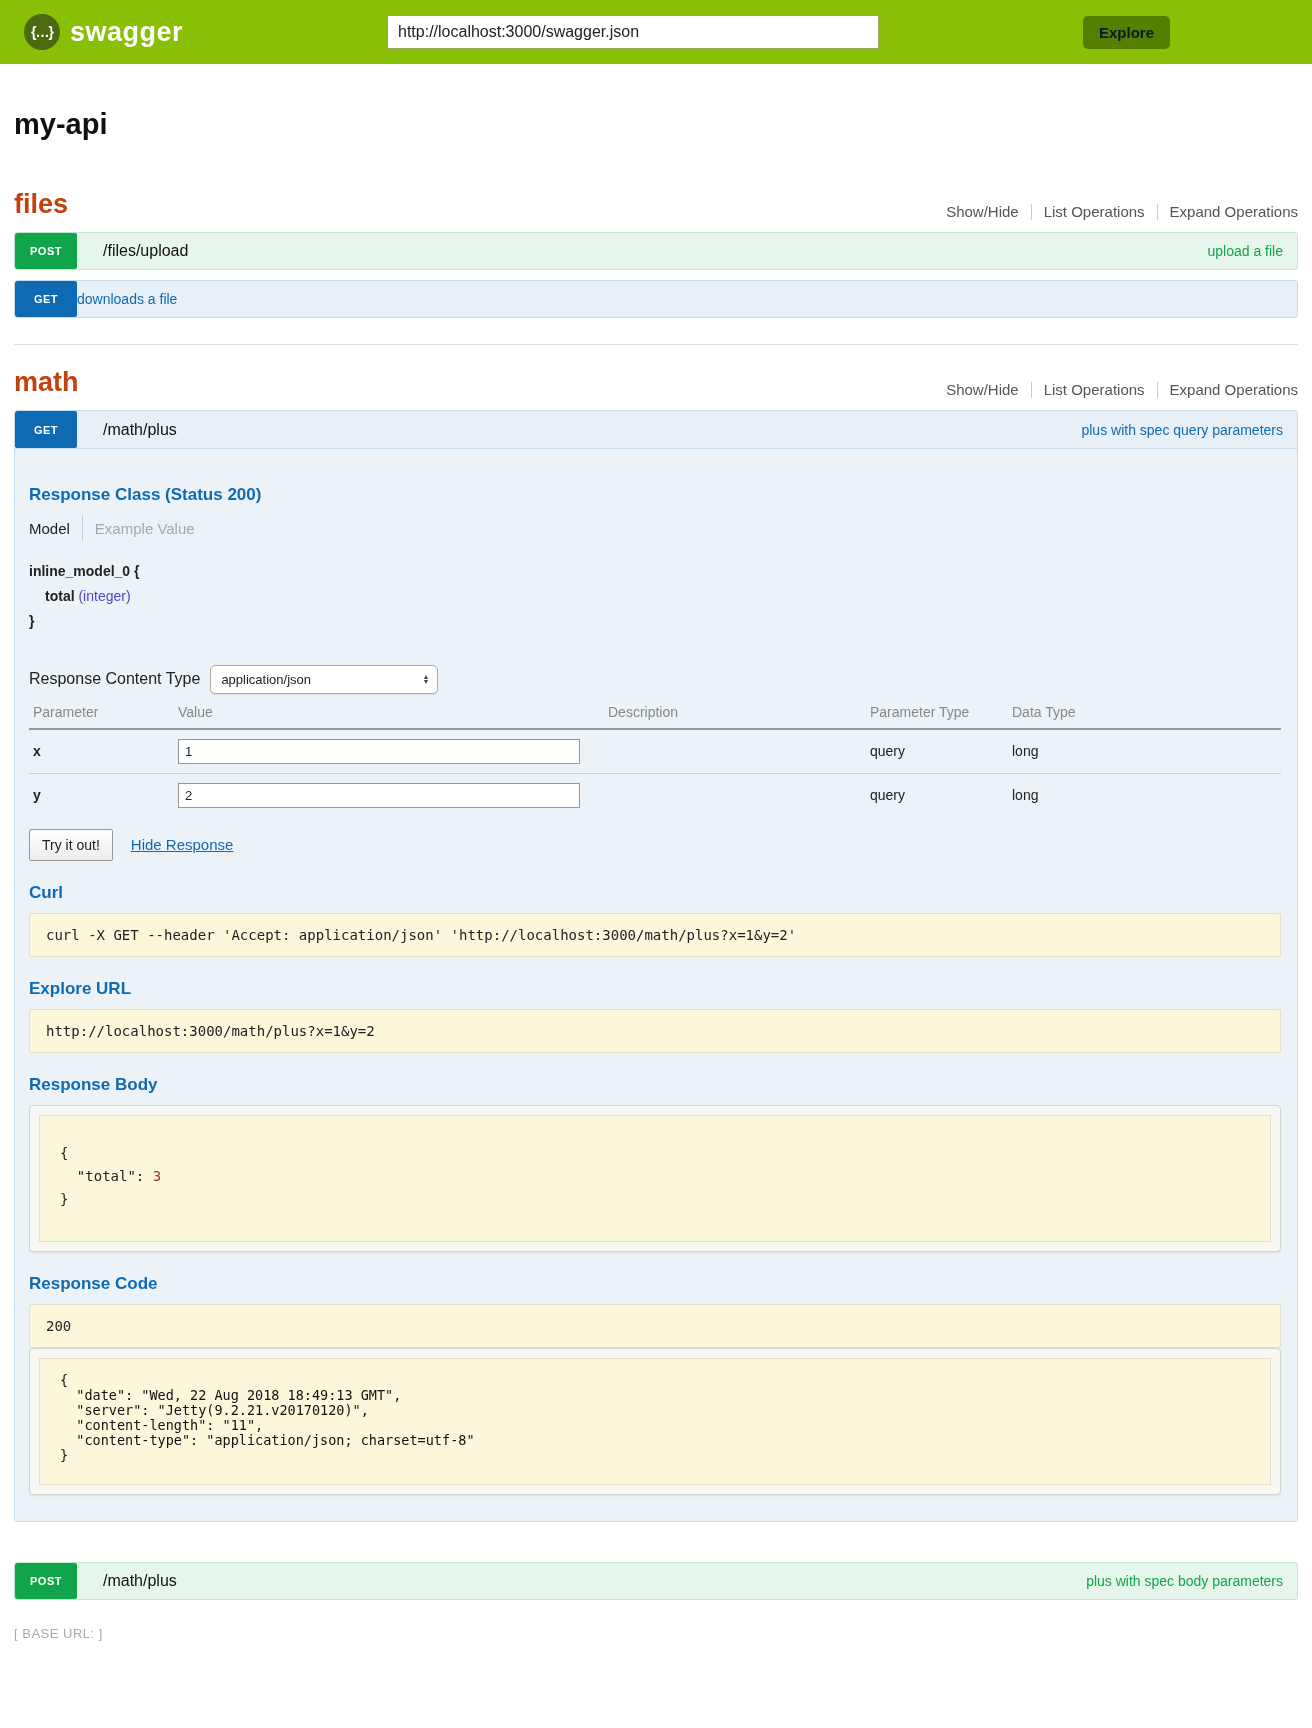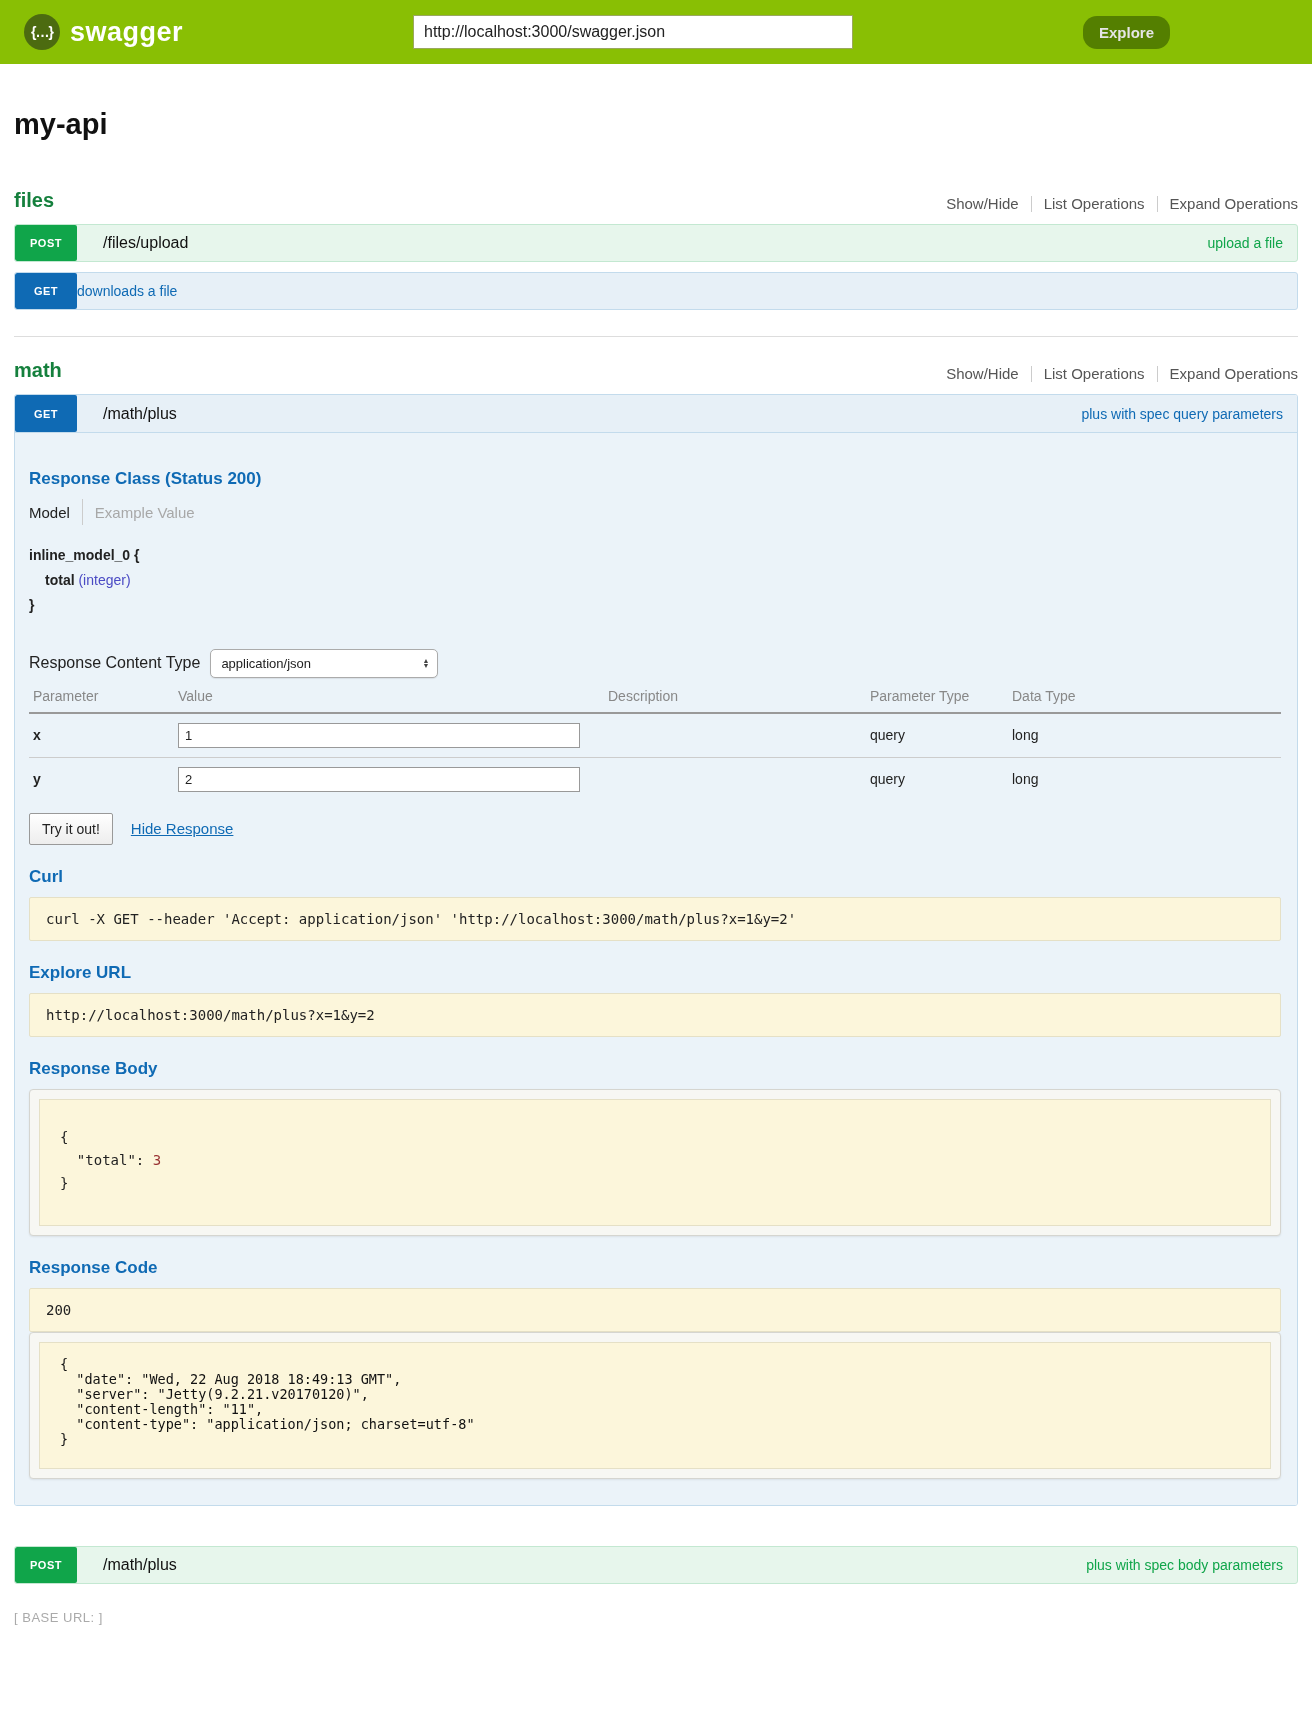--- a/index.html
+++ b/index.html
@@ -21,39 +21,39 @@
   .logo-circle {
     width:36px; height:36px; border-radius:50%;
     background:#4c6b10;
     color:#fff; font-weight:bold; font-size:14px;
     display:flex; align-items:center; justify-content:center;
     letter-spacing:-1px;
   }
   .brand-text { color:#fff; font-size:27px; font-weight:bold; letter-spacing:0.5px; }
   .url-wrap { flex:1; display:flex; justify-content:center; }
   .url-input {
-    width:440px; height:34px;
+    width:492px; height:34px;
     border:1px solid #9aa85f;
     box-shadow:0 0 0 2px #ffffff inset;
     padding:4px 10px;
     font-size:16px; font-family:"Liberation Sans", sans-serif;
     color:#222; background:#fff;
   }
   .explore-btn {
-    background:#547f00; color:#e5e5e5;
-    border:none; border-radius:14px;
+    background:#547f00; color:#0f172a;
+    border:none; border-radius:5px;
     font-size:15px; font-weight:bold;
     padding:8px 16px; margin-right:118px;
     cursor:pointer; font-family:"Liberation Sans", sans-serif;
   }
   
   .container { margin:0 14px; }
   h1.page-title { font-size:29px; font-weight:bold; color:#111; margin:44px 0 48px 0; }
   .section-head { display:flex; align-items:flex-end; justify-content:space-between; margin-bottom:12px; }
-  .section-title { font-size:20px; font-weight:bold; color:#15803d; }
+  .section-title { font-size:27px; font-weight:bold; color:#c2410c; }
   .section-links { display:flex; align-items:center; font-size:15px; }
   .section-links a { color:#555; text-decoration:none; cursor:pointer; }
   .sep { width:1px; height:16px; background:#ccc; margin:0 12px; display:inline-block; }
   .resource-divider { border:none; border-top:1px solid #ddd; margin:26px 0 22px 0; }
   
   .op-row {
     display:flex; align-items:stretch;
     height:38px; border-radius:3px; overflow:hidden;
     border:1px solid; margin-bottom:10px;
   }

